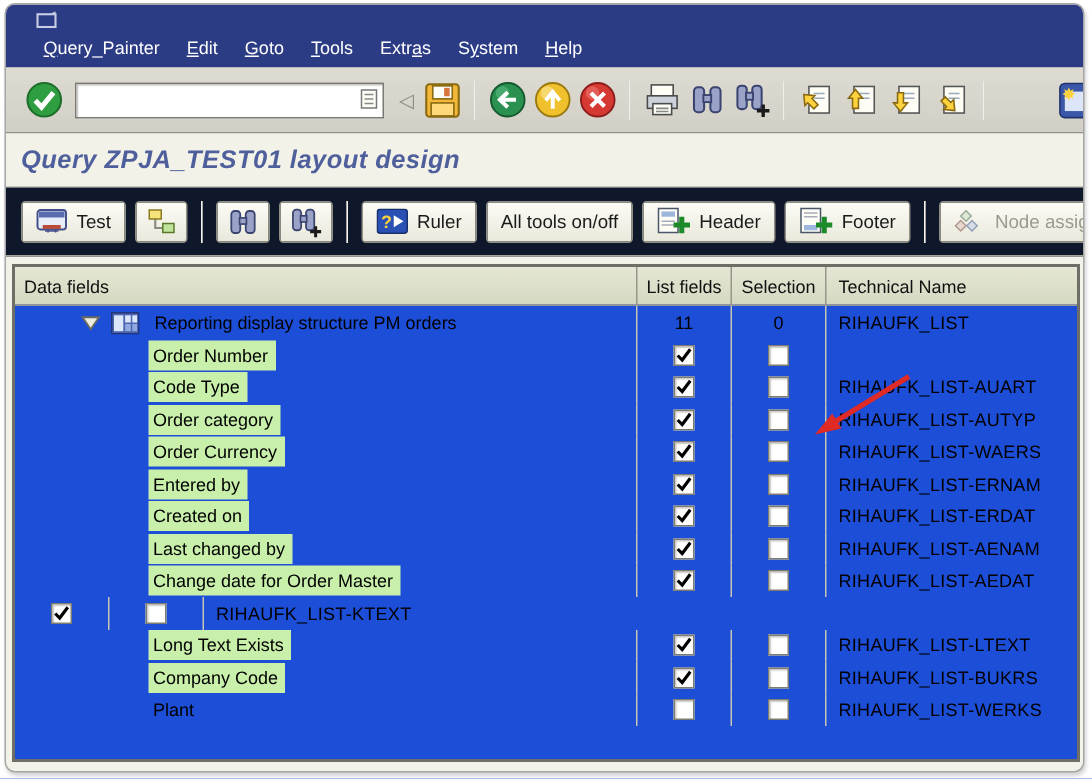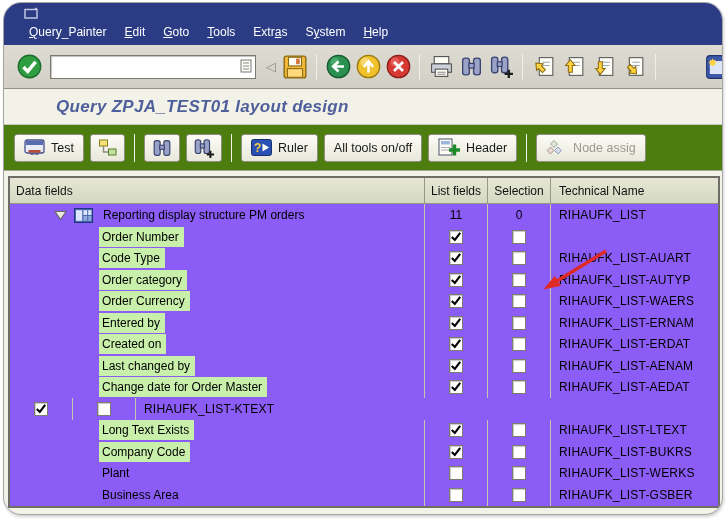--- a/index.html
+++ b/index.html
@@ -1,19 +1,19 @@
 <!DOCTYPE html>
 <html><head>
 <meta charset="utf-8">
 <style>
   * { margin:0; padding:0; box-sizing:border-box; }
   body { background:#fff; font-family:"Liberation Sans", sans-serif; }
   .canvas { position:relative; width:728px; height:519px; background:#ffffff; overflow:hidden; }
   .frame { position:absolute; left:3px; top:2px; width:720px; height:513px;
-           border:1px solid #a6a6a6; border-radius:18px; overflow:hidden;
+           border:1px solid #a6a6a6; border-radius:7px; overflow:hidden;
            background:#f2f2e8; box-shadow:1px 2px 3px rgba(0,0,0,.18); }
 
   
   .menubar { position:absolute; left:0; top:0; width:100%; height:42px; background:#2b3b84; }
   .sysicon { position:absolute; left:20px; top:4px; width:16px; height:12px; }
   .menu-items { position:absolute; left:16px; bottom:1px; white-space:nowrap; }
   .menu-item { display:inline-block; color:#fff; font-size:12px; padding:3px 9px 5px 9px; cursor:default; }
   .menu-item u { text-decoration:underline; }
 
   
@@ -26,38 +26,38 @@
          box-shadow:inset 1px 1px 1px rgba(0,0,0,.25); margin:0 6px 0 6px;
          display:flex; align-items:center; flex:0 0 auto; }
   .cmd input { flex:1; border:none; outline:none; height:20px; font-size:12px; padding:0 4px;
                font-family:"Liberation Sans",sans-serif; background:transparent; }
   .cmd .dd { width:18px; height:20px; display:flex; align-items:center; justify-content:center; }
   .collapse { color:#8b8b80; font-size:13px; margin:0 4px; flex:0 0 auto; }
   .session { position:absolute; right:-9px; top:9px; }
 
   
   .titlebar { position:absolute; left:0; top:86px; width:100%; height:36px; background:#f2f2e8;
-              border-bottom:1px solid #c9c6bc; display:flex; align-items:center;padding-left:42px; }
+              border-bottom:1px solid #c9c6bc; display:flex; align-items:center; }
   .page-title { font-size:17px; font-style:italic; font-weight:bold; color:#4f5f9c;
                 padding-left:10px; letter-spacing:.3px; }
 
   
-  .apptoolbar { position:absolute; left:0; top:122px; width:100%; height:46px; background:#4d7c0f;
+  .apptoolbar { position:absolute; left:0; top:122px; width:100%; height:46px; background:#0f172a;
                 border-bottom:1px solid #a5a29a; display:flex; align-items:center;
                 padding-left:10px; gap:6px; overflow:hidden; }
   .abtn { height:28px; display:flex; align-items:center; gap:6px; padding:0 9px;
           background:linear-gradient(#fcfcf6,#e9e8db); border:1px solid #908f83;
           border-radius:3px; font-size:12.5px; color:#1a1a1a; flex:0 0 auto; white-space:nowrap; }
   .abtn.iconic { padding:0 6px; }
   .abtn.disabled { color:#9b9a8e; }
   .asep { width:1px; height:28px; background:#a8a59c; border-right:1px solid #f4f2ea; margin:0 3px; flex:0 0 auto; }
 
   
   .tablewrap { position:absolute; left:4px; top:173px; width:712px; height:332px;
-               border:2px solid #6e6d66; background:#8b5cf6; }
+               border:2px solid #6e6d66; background:#1d4ed8; }
   .thead { display:flex; height:26px; background:linear-gradient(#e5e7d4,#d5d8c1);
            border-bottom:1px solid #97968a; font-size:12px; color:#111; }
   .thead .hc { display:flex; align-items:center; border-right:1px solid #97968a; }
   .col-data { width:415px; padding-left:6px; }
   .col-list { width:63px; text-align:center; }
   .col-sel  { width:63px; justify-content:center; text-align:center; }
   .col-tech { flex:1; padding-left:8px; border-right:none !important;text-align:center; }
   .trow { display:flex; height:21.5px; font-size:12px; color:#000; align-items:center; }
   .trow.root { height:22px; }
   .trow .c { height:100%; display:flex; align-items:center; }
@@ -268,20 +268,33 @@
           <rect x="3" y="3" width="9" height="3.5" fill="#9db6dd"></rect>
           <line x1="3" y1="9.5" x2="12" y2="9.5" stroke="#aab"></line>
             <line x1="3" y1="12" x2="12" y2="12" stroke="#aab"></line>
           <g stroke="#1d8a2a" stroke-width="3.4">
               <line x1="16.5" y1="6.5" x2="16.5" y2="17.5"></line>
               <line x1="11" y1="12" x2="22" y2="12"></line>
             </g>
         </svg>
         <span>Header</span>
       </div>
+      <div class="abtn">
+        <svg width="22" height="19" viewBox="0 0 22 19">
+          <rect x="1" y="1" width="13" height="16" fill="#fdfdf6" stroke="#4a5568"></rect>
+          <rect x="3" y="12" width="9" height="3.5" fill="#9db6dd"></rect>
+          <line x1="3" y1="4" x2="12" y2="4" stroke="#aab"></line>
+            <line x1="3" y1="6.5" x2="12" y2="6.5" stroke="#aab"></line>
+          <g stroke="#1d8a2a" stroke-width="3.4">
+              <line x1="16.5" y1="6.5" x2="16.5" y2="17.5"></line>
+              <line x1="11" y1="12" x2="22" y2="12"></line>
+            </g>
+        </svg>
+        <span>Footer</span>
+      </div>
       <div class="asep"></div>
       <div class="abtn disabled">
         <svg width="21" height="17" viewBox="0 0 21 17">
           <path d="M8 1.5 l3.5 3.5 -3.5 3.5 -3.5 -3.5 z" fill="#dfe8d4" stroke="#9aa89a"></path>
           <path d="M4.5 8 l3.5 3.5 -3.5 3.5 -3.5 -3.5 z" fill="#e8d8d2" stroke="#b0988e"></path>
           <path d="M12 8 l3.5 3.5 -3.5 3.5 -3.5 -3.5 z" fill="#d6dce8" stroke="#94a0b8"></path>
         </svg>
         <span>Node assig</span>
       </div>
     </div>
@@ -539,35 +552,20 @@
             <div class="c col-list bc">
               <span class="cb" style="margin: 0px auto;"></span>
             </div>
             <div class="c col-sel bc">
               <span class="cb" style="margin: 0px auto;"></span>
             </div>
             <div class="c col-tech">
               <span class="tech">RIHAUFK_LIST-WERKS</span>
             </div>
           </div>
-          <div class="trow">
-            <div class="c col-data bc">
-              <span class="indent"></span>
-              <span class="row-label">Business Area</span>
-            </div>
-            <div class="c col-list bc">
-              <span class="cb" style="margin: 0px auto;"></span>
-            </div>
-            <div class="c col-sel bc">
-              <span class="cb" style="margin: 0px auto;"></span>
-            </div>
-            <div class="c col-tech">
-              <span class="tech">RIHAUFK_LIST-GSBER</span>
-            </div>
-          </div>
         </div>
     </div>
 
     <svg class="arrow-overlay" width="720" height="513" viewBox="0 0 720 513">
       <line x1="602" y1="248" x2="553" y2="278" stroke="#e02a25" stroke-width="3.4"></line>
       <polygon points="542,285 550.7,274.4 555.4,282" fill="#e02a25" stroke="#e02a25" stroke-width="2"></polygon>
     </svg>
 
   </div>
 </div>

